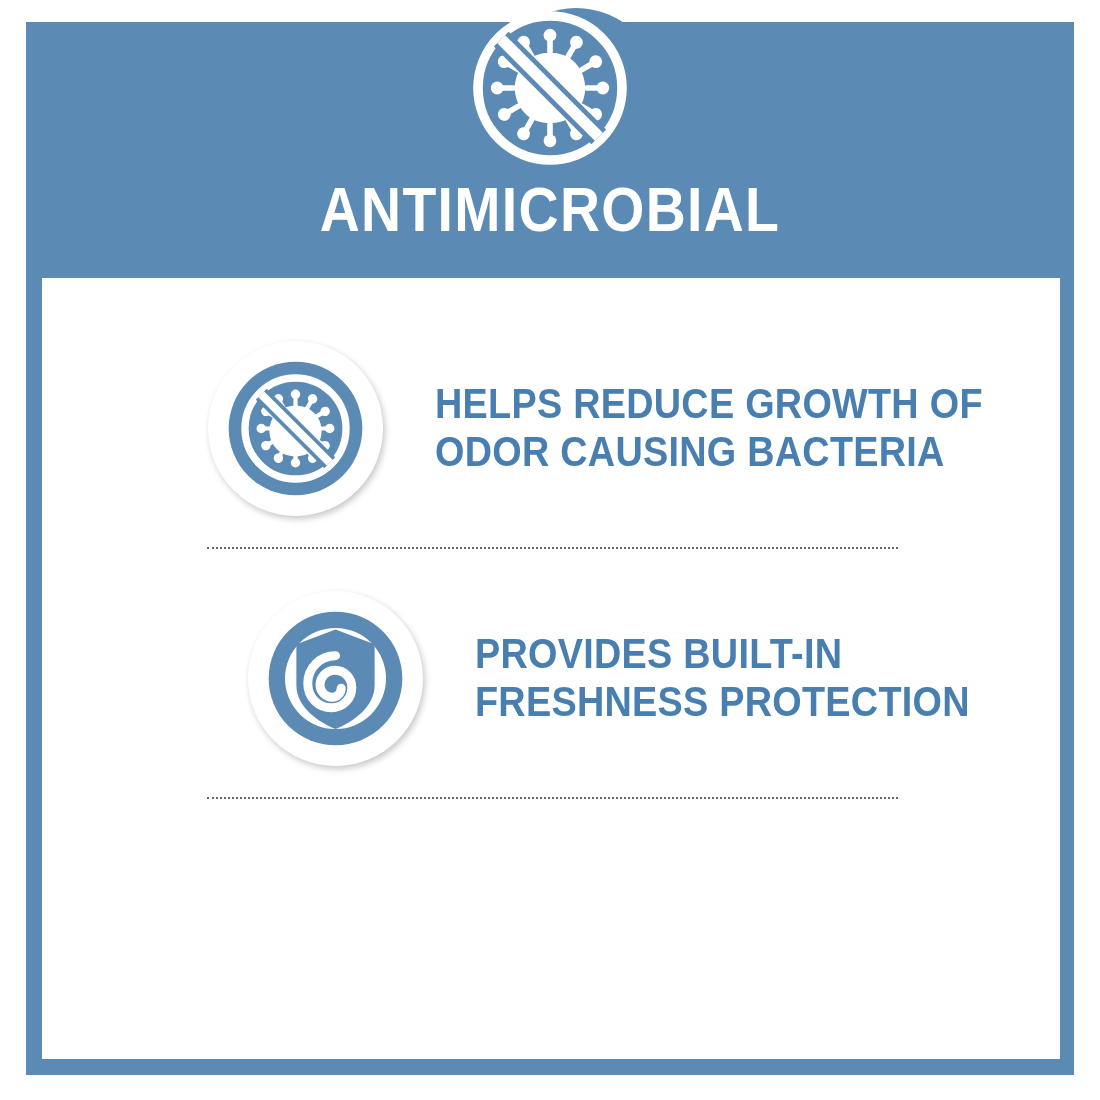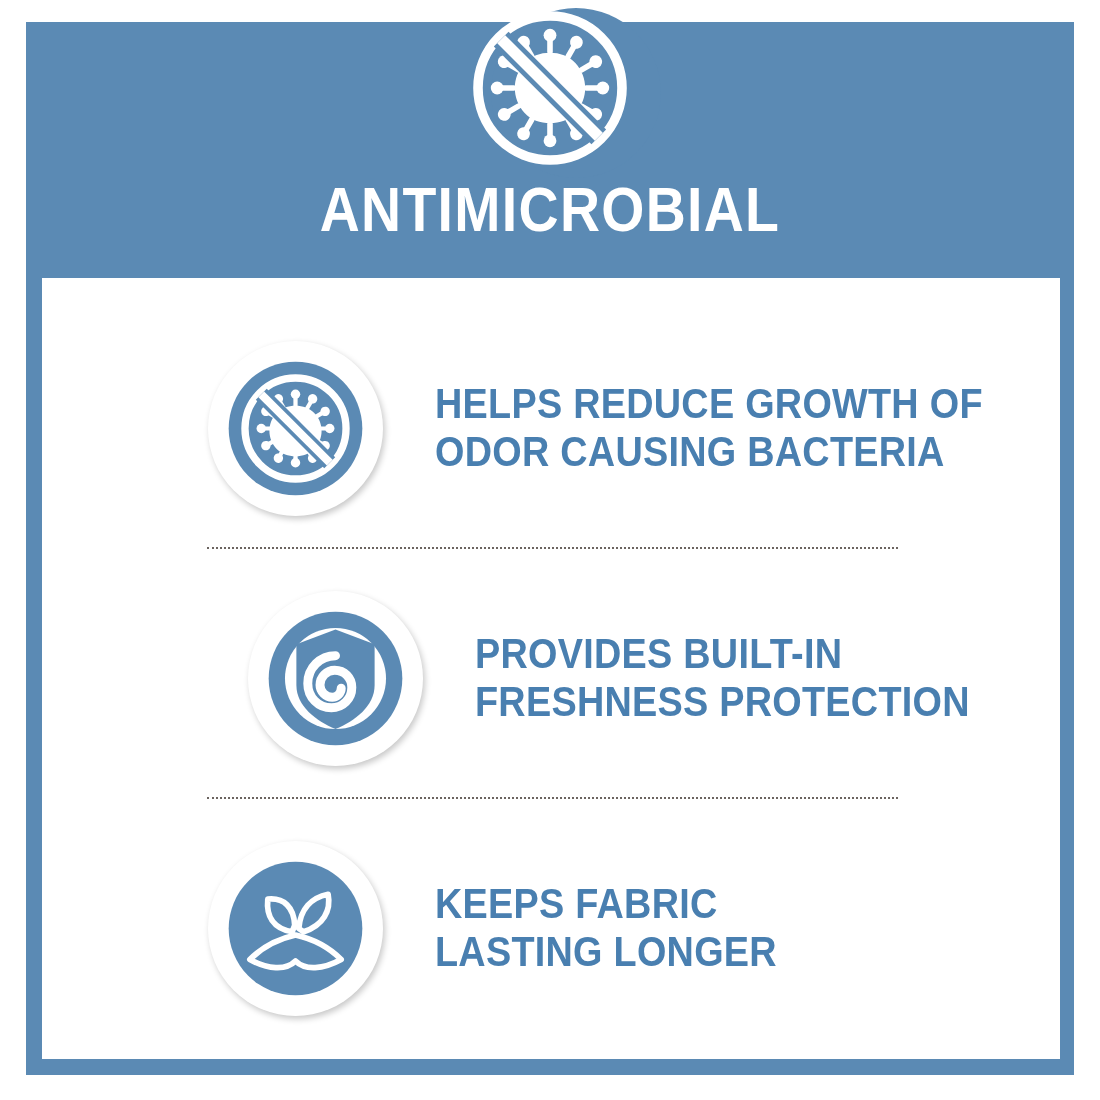--- a/index.html
+++ b/index.html
@@ -299,36 +299,17 @@
           <path d="M100 40 L148 58 L148 108 C148 134 124 152 100 162 C76 152 52 134 52 108 L52 58 Z" fill="#5b8ab4"></path>
 
           <path d="M100 72 c-19 0 -34 15 -34 34 c0 17 13 30 29 30 c14 0 25 -11 25 -25 c0 -12 -9 -21 -21 -21 c-10 0 -18 8 -18 18 c0 8 7 15 15 15 c6 0 11 -5 11 -11" fill="none" stroke="#ffffff" stroke-width="11" stroke-linecap="round"></path>
         </svg>
       </div>
     </div>
     <div class="feature-text">PROVIDES BUILT-IN
 FRESHNESS PROTECTION</div>
   </div>
 
-  <div class="feature-row row-3">
-    <div class="icon-wrap">
-      <div class="icon-disc">
-        <svg viewBox="0 0 200 200" width="163" height="163" aria-hidden="true">
-          <circle cx="100" cy="100" r="82" fill="#5b8ab4"></circle>
-          <g fill="none" stroke="#ffffff" stroke-width="7" stroke-linejoin="round" stroke-linecap="round">
-
-            <path d="M96 104 C72 100 64 84 66 64 C86 62 98 74 99 96 Z"></path>
-
-            <path d="M104 100 C106 76 120 62 140 58 C144 78 134 96 110 104 Z"></path>
-
-            <path d="M100 108 C82 112 60 122 44 138 C66 150 88 152 100 140 C112 152 134 150 156 138 C140 122 118 112 100 108 Z"></path>
-          </g>
-        </svg>
-      </div>
-    </div>
-    <div class="feature-text">KEEPS FABRIC
-LASTING LONGER</div>
-  </div>
 
   <div class="divider divider-1"></div>
   <div class="divider divider-2"></div>
 
 </div>
 
 </body></html>

